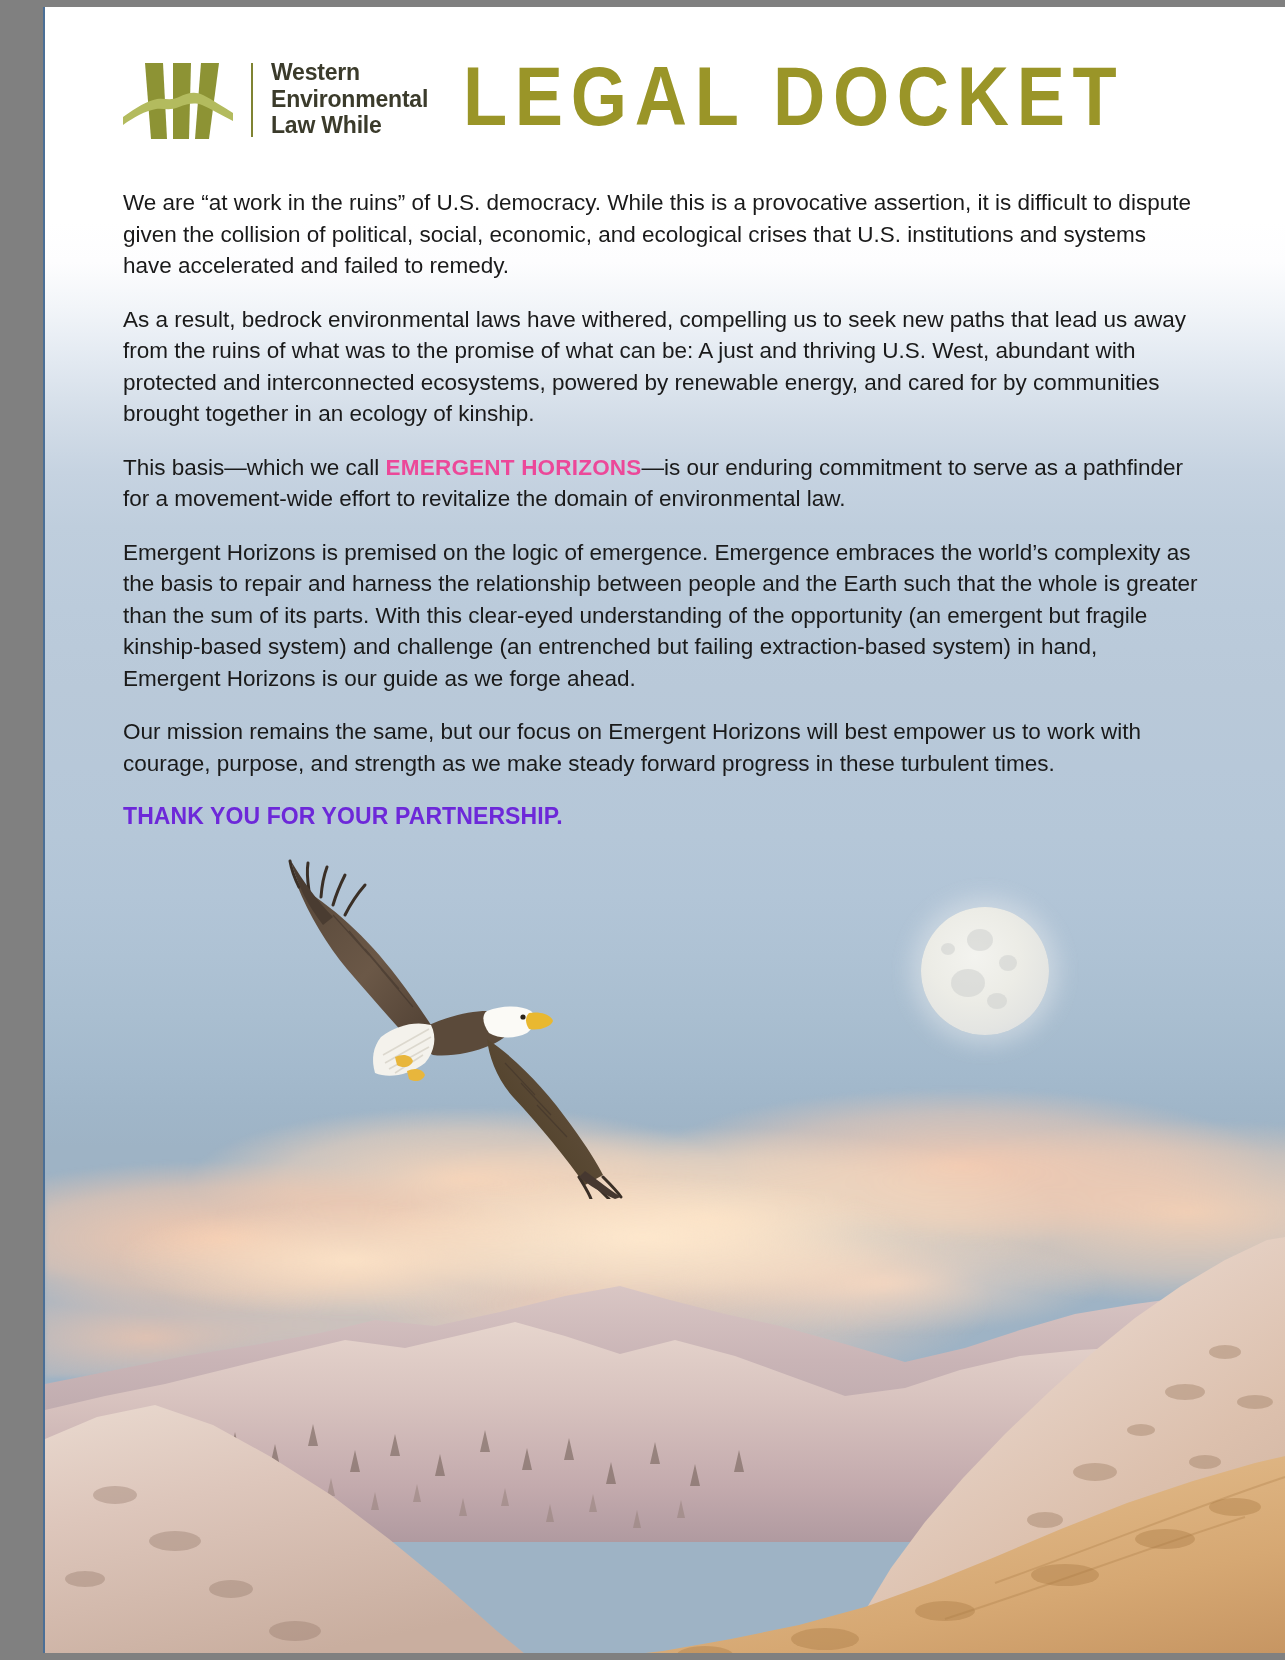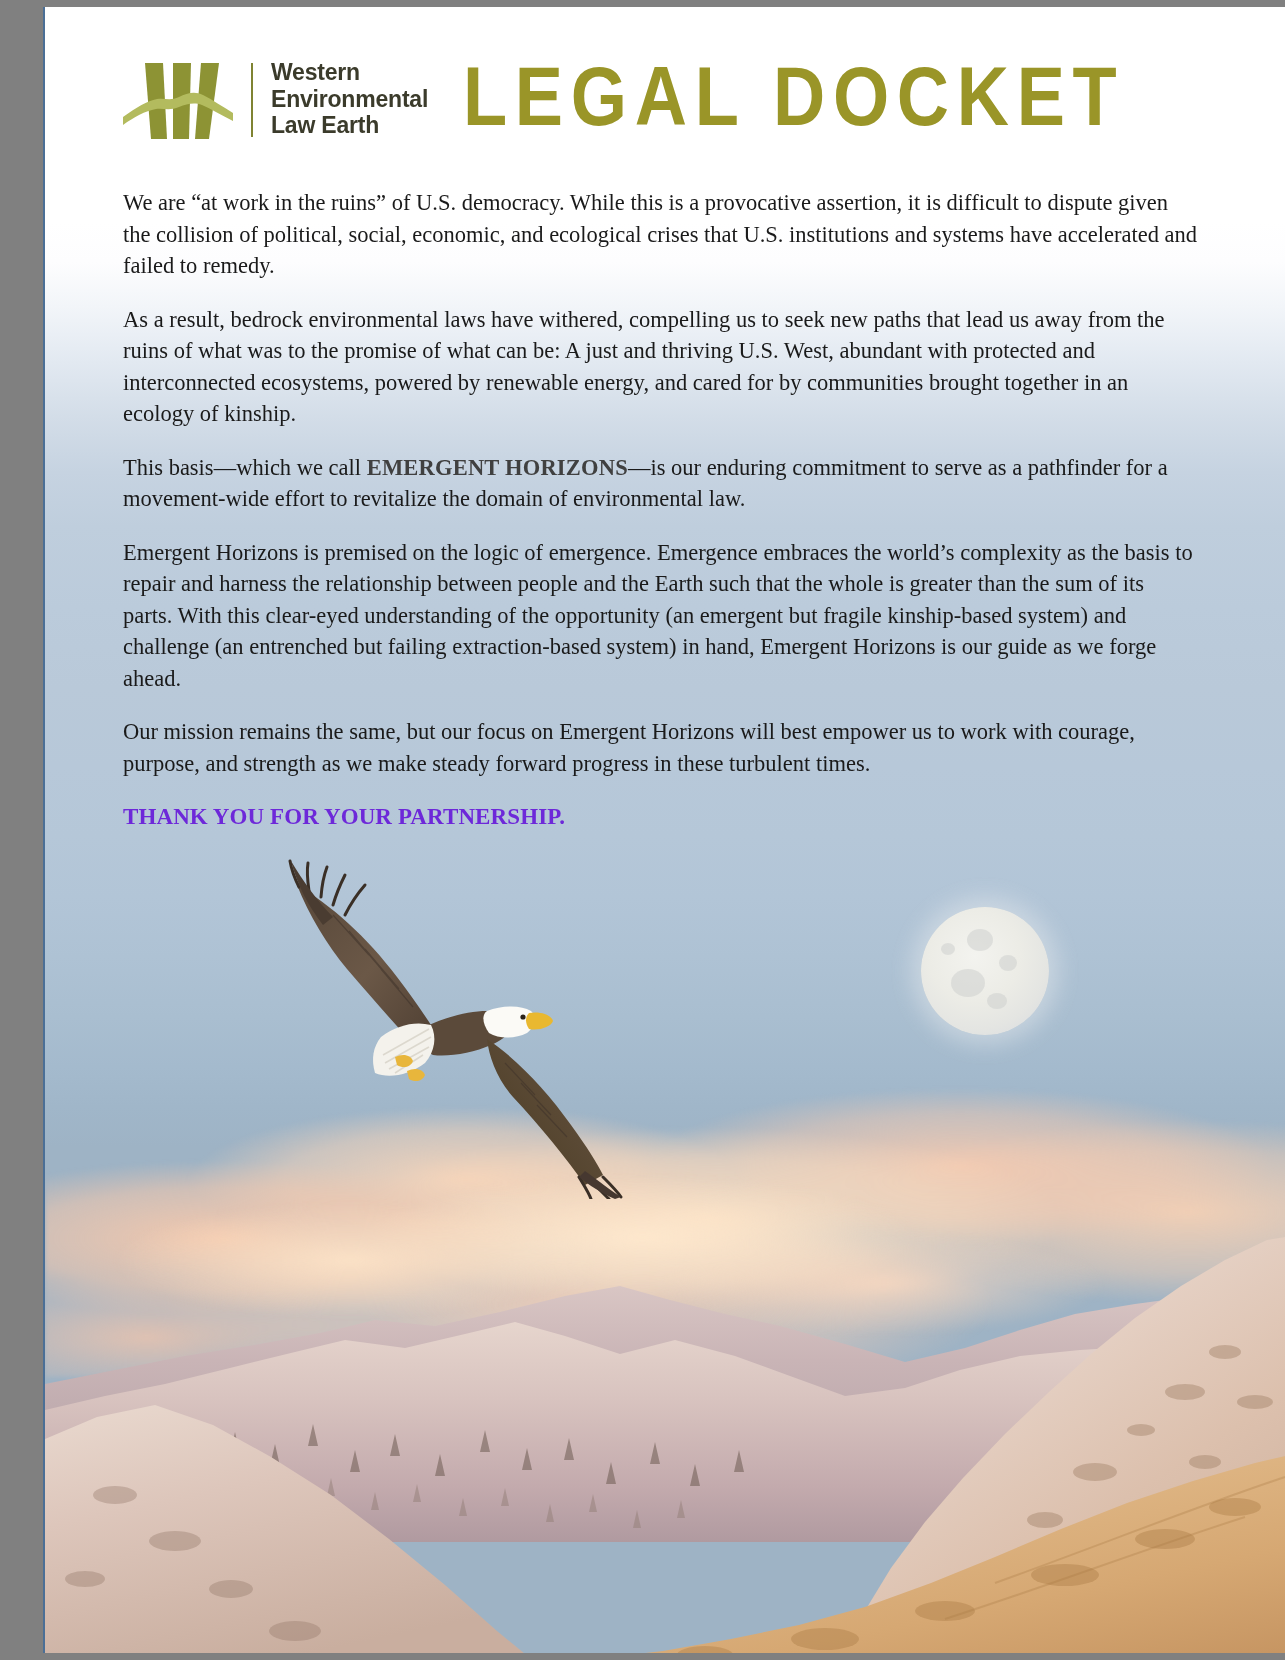--- a/index.html
+++ b/index.html
@@ -119,27 +119,27 @@
     letter-spacing:9px;
     transform:scaleX(0.86);
     transform-origin:left top;
     white-space:nowrap;
   }
 
   
   .copy{
     position:absolute;left:78px;top:180px;width:1075px;
     color:#1a1a1a;
-    font-family:Liberation Serif, serif;
+    font-family:Liberation Sans, sans-serif;
     font-size:22.5px;
     line-height:31.5px;
   }
   .copy p{margin:0 0 22px 0;}
   .copy p:last-child{margin-bottom:0;}
-  .hl{color:#404040;font-weight:bold;letter-spacing:0.2px;}
+  .hl{color:#ec4899;font-weight:bold;letter-spacing:0.2px;}
   .thanks{
     color:#6d28d9;
     font-weight:bold;
     font-size:23px;
     letter-spacing:0.1px;
     margin-top:4px;
   }
 
   
   .eagle{position:absolute;left:228px;top:852px;width:350px;height:340px;}
@@ -341,21 +341,21 @@
             <path d="M50,8 L68,8 L66,84 L50,84 Z"></path>
             <path d="M78,8 L96,8 L86,84 L72,84 Z"></path>
           </g>
           <path d="M0,62 C14,52 24,46 34,44 C42,43 48,46 56,42 C64,38 72,36 80,40 C90,45 100,52 110,58 L110,66 C98,60 88,54 79,50 C71,47 64,49 56,52 C47,56 40,53 33,54 C22,56 11,62 0,70 Z" fill="#b3bb5e"></path>
         </svg>
       </div>
       <div class="logo-divider"></div>
       <div class="logo-text">
         <div>Western</div>
         <div>Environmental</div>
-        <div>Law Earth</div>
+        <div>Law While</div>
       </div>
     </div>
     <div class="doc-title">LEGAL DOCKET</div>
   </div>
 
   <div class="copy">
     <p>We are “at work in the ruins” of U.S. democracy. While this is a provocative assertion, it is difficult to dispute given the collision of political, social, economic, and ecological crises that U.S. institutions and systems have accelerated and failed to remedy.</p>
     <p>As a result, bedrock environmental laws have withered, compelling us to seek new paths that lead us away from the ruins of what was to the promise of what can be: A just and thriving U.S. West, abundant with protected and interconnected ecosystems, powered by renewable energy, and cared for by communities brought together in an ecology of kinship.</p>
     <p><span>This basis—which we call </span><span class="hl">EMERGENT HORIZONS</span><span>—is our enduring commitment to serve as a pathfinder for a movement-wide effort to revitalize the domain of environmental law.</span></p>
     <p>Emergent Horizons is premised on the logic of emergence. Emergence embraces the world’s complexity as the basis to repair and harness the relationship between people and the Earth such that the whole is greater than the sum of its parts. With this clear-eyed understanding of the opportunity (an emergent but fragile kinship-based system) and challenge (an entrenched but failing extraction-based system) in hand, Emergent Horizons is our guide as we forge ahead.</p>

